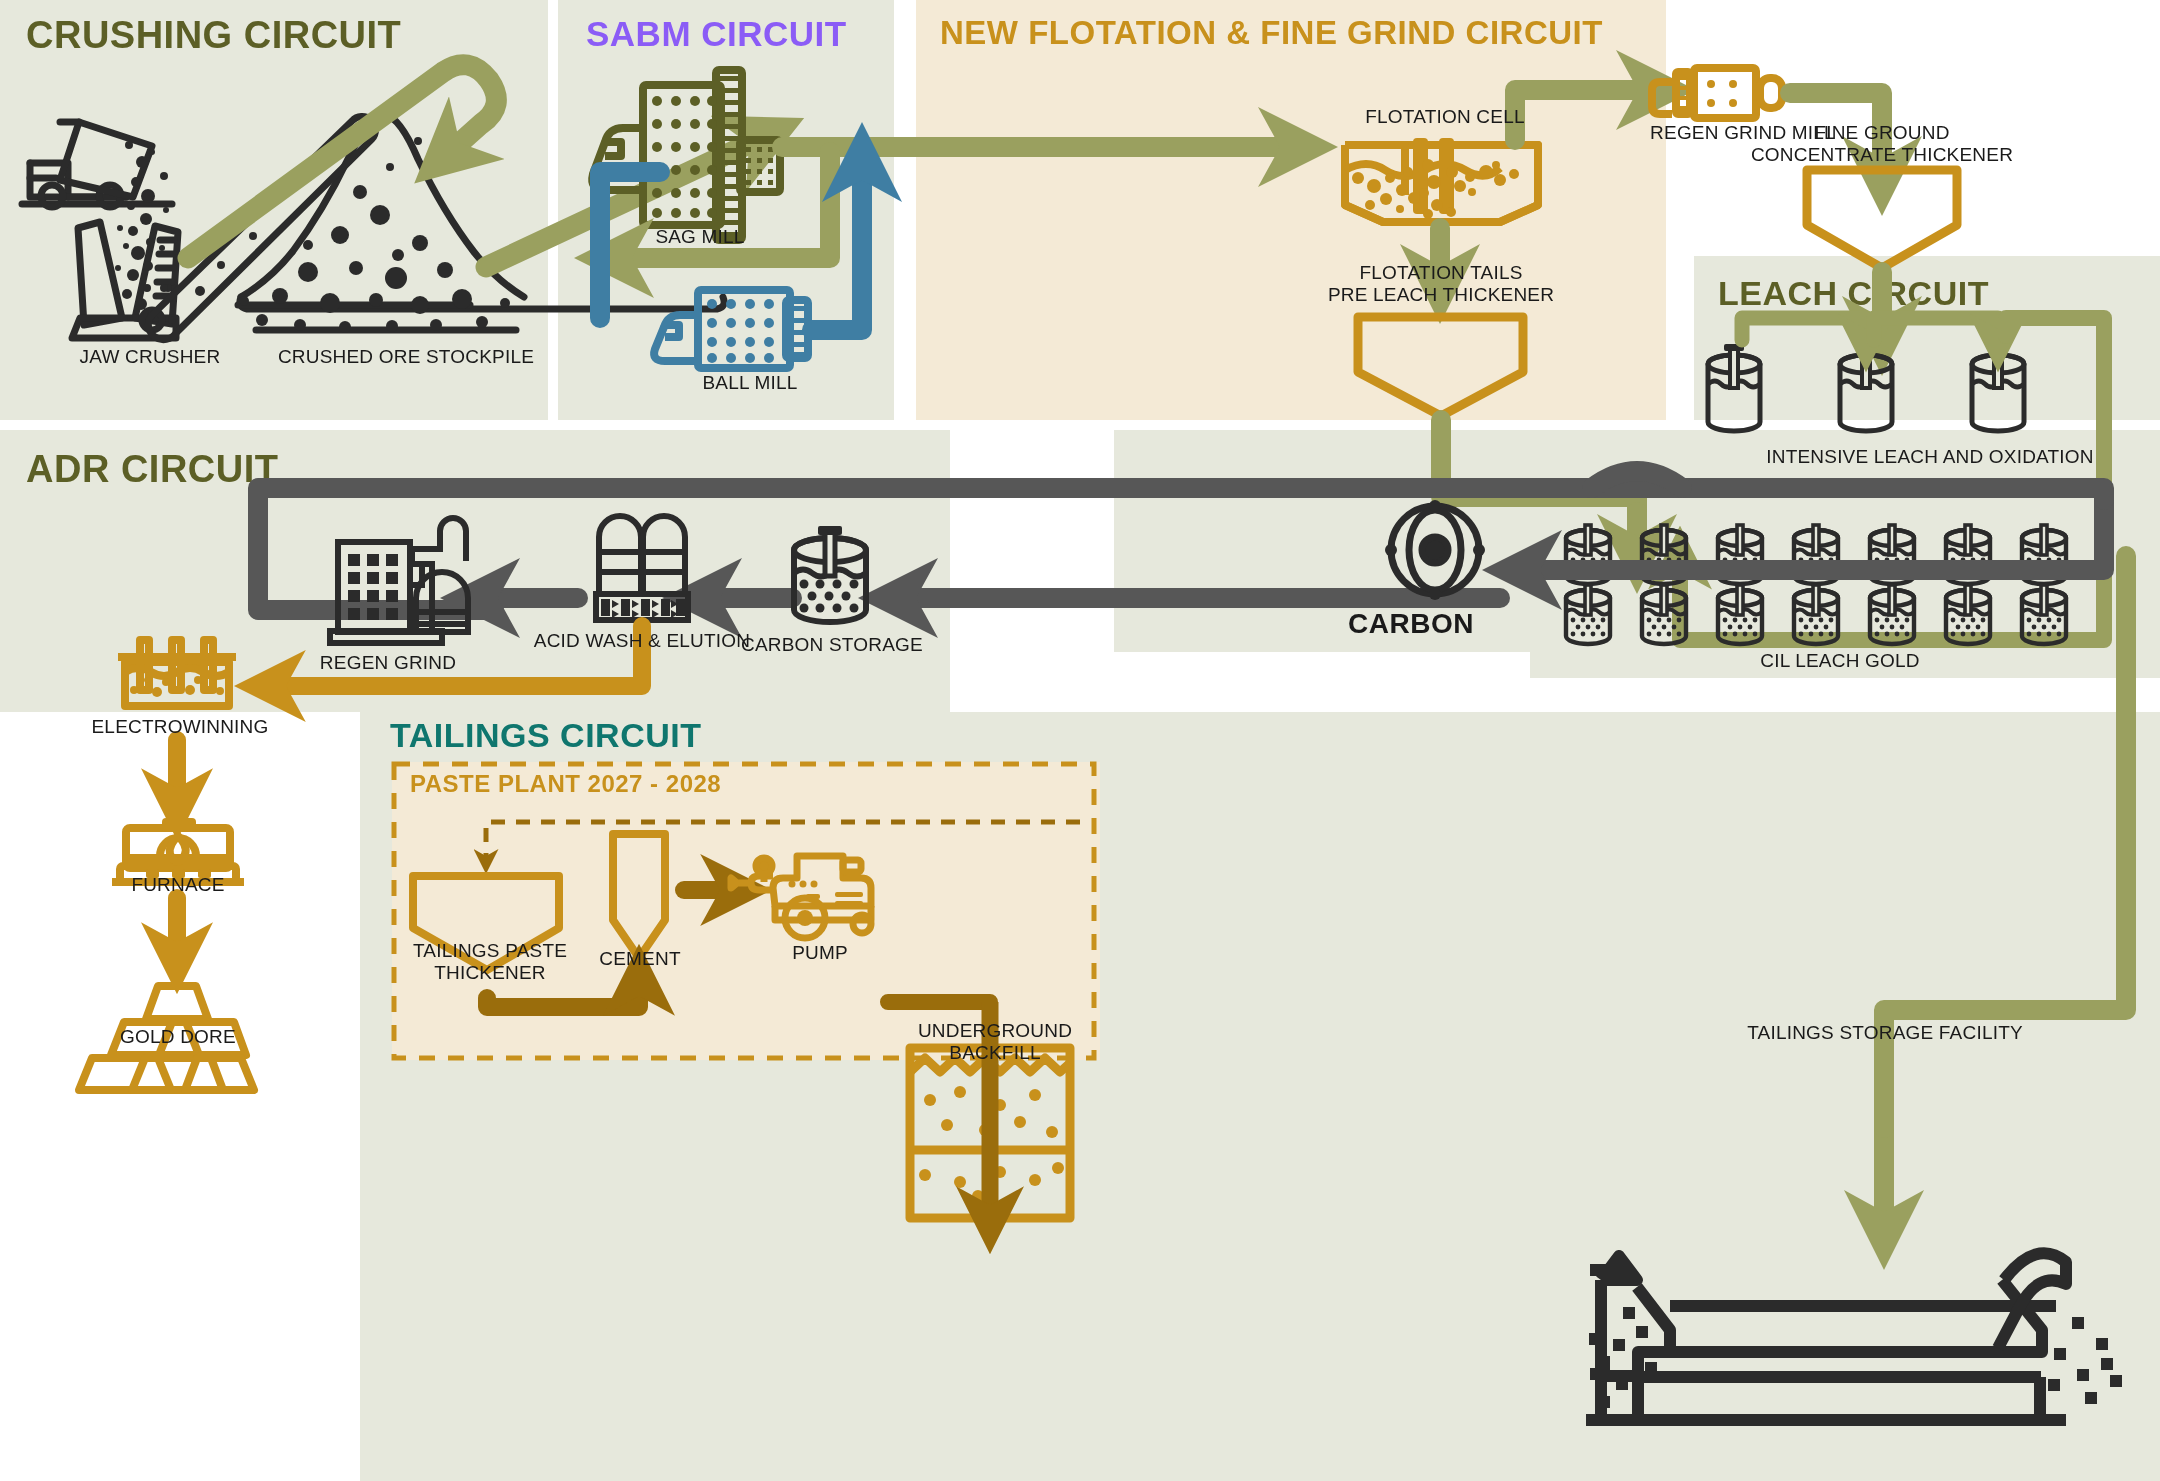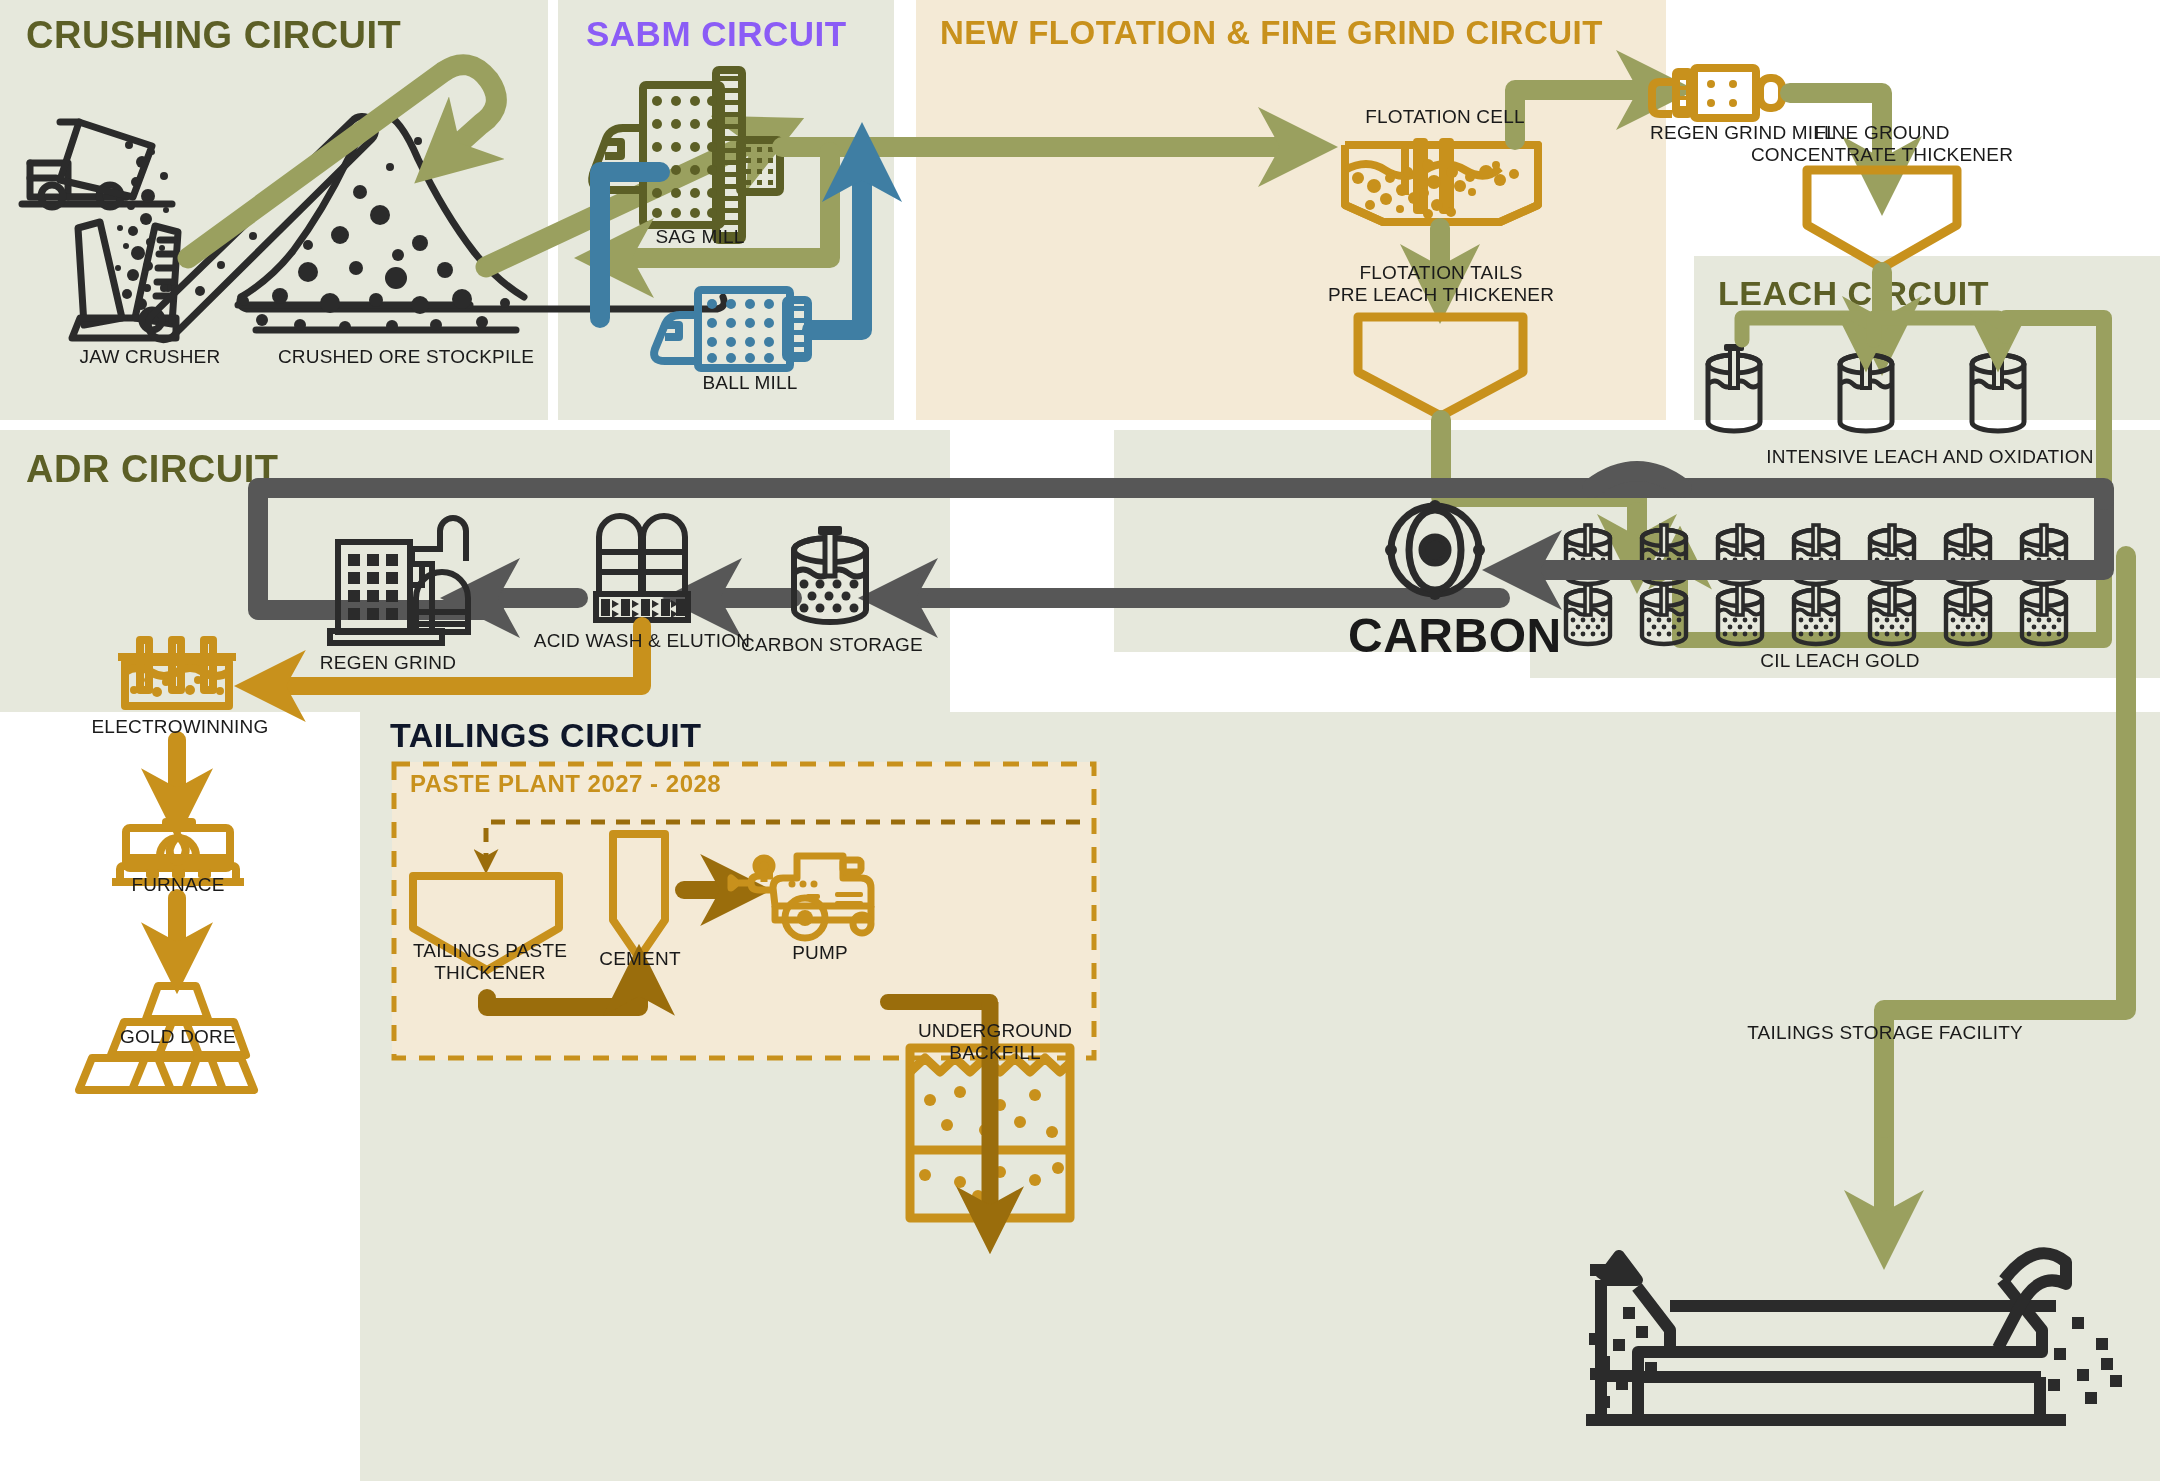--- a/index.html
+++ b/index.html
@@ -40,21 +40,21 @@
   <div class="panel" style="left:0;top:420px;width:2160px;height:10px;background:#ffffff;"></div>
   <div class="panel" style="left:1666px;top:236px;width:494px;height:20px;background:#ffffff;"></div>
   <div class="panel" style="left:0;top:712px;width:360px;height:769px;background:#ffffff;"></div>
   <div class="panel" style="left:950px;top:652px;width:164px;height:60px;background:#ffffff;"></div>
 
   <div class="ptitle" style="left:26px;top:14px;font-size:38px;color:#5c5f26;">CRUSHING CIRCUIT</div>
   <div class="ptitle" style="left:586px;top:14px;font-size:35px;color:#8b5cf6;">SABM CIRCUIT</div>
   <div class="ptitle" style="left:940px;top:14px;font-size:33px;color:#c8911c;">NEW FLOTATION &amp; FINE GRIND CIRCUIT</div>
   <div class="ptitle" style="left:1718px;top:274px;font-size:34px;color:#5c5f26;">LEACH CIRCUIT</div>
   <div class="ptitle" style="left:26px;top:448px;font-size:38px;color:#5c5f26;">ADR CIRCUIT</div>
-  <div class="ptitle" style="left:390px;top:716px;font-size:34px;color:#0f172a;">TAILINGS CIRCUIT</div>
+  <div class="ptitle" style="left:390px;top:716px;font-size:34px;color:#0f766e;">TAILINGS CIRCUIT</div>
   <div class="ptitle" style="left:410px;top:770px;font-size:24px;color:#c8911c;">PASTE PLANT 2027 - 2028</div>
 
   <div class="svgwrap">
   <svg width="2160" height="1481" viewBox="0 0 2160 1481" xmlns="http://www.w3.org/2000/svg">
     <defs>
       <marker id="mOlive" markerWidth="4" markerHeight="4" refX="2.1" refY="2" orient="auto">
         <path d="M0,0 L4,2 L0,4 L1.1,2 Z" fill="#9aa05f"></path>
       </marker>
       <marker id="mGold" markerWidth="4" markerHeight="4" refX="2.1" refY="2" orient="auto">
         <path d="M0,0 L4,2 L0,4 L1.1,2 Z" fill="#c8911c"></path>
@@ -607,21 +607,21 @@
   <div class="lbl" style="left:610px;top:226px;width:180px;">SAG MILL</div>
   <div class="lbl" style="left:650px;top:372px;width:200px;">BALL MILL</div>
   <div class="lbl" style="left:1330px;top:106px;width:230px;">FLOTATION CELL</div>
   <div class="lbl" style="left:1625px;top:122px;width:235px;">REGEN GRIND MILL</div>
   <div class="lbl" style="left:1742px;top:122px;width:280px;">FINE GROUND
 CONCENTRATE THICKENER</div>
   <div class="lbl" style="left:1300px;top:262px;width:282px;">FLOTATION TAILS
 PRE LEACH THICKENER</div>
   <div class="lbl" style="left:1700px;top:446px;width:460px;">INTENSIVE LEACH AND OXIDATION</div>
   <div class="lbl" style="left:1640px;top:650px;width:400px;">CIL LEACH GOLD</div>
-  <div class="ptitle" style="left:1348px;top:608px;font-size:48px;color:#1a1a1a;">CARBON</div>
+  <div class="ptitle" style="left:1348px;top:608px;font-size:28px;color:#1a1a1a;">CARBON</div>
   <div class="lbl" style="left:722px;top:634px;width:220px;">CARBON STORAGE</div>
   <div class="lbl" style="left:532px;top:630px;width:220px;">ACID WASH &amp; ELUTION</div>
   <div class="lbl" style="left:288px;top:652px;width:200px;">REGEN GRIND</div>
   <div class="lbl" style="left:82px;top:716px;width:196px;">ELECTROWINNING</div>
   <div class="lbl" style="left:98px;top:874px;width:160px;">FURNACE</div>
   <div class="lbl" style="left:98px;top:1026px;width:160px;">GOLD DORE</div>
   <div class="lbl" style="left:390px;top:940px;width:200px;">TAILINGS PASTE
 THICKENER</div>
   <div class="lbl" style="left:570px;top:948px;width:140px;">CEMENT</div>
   <div class="lbl" style="left:760px;top:942px;width:120px;">PUMP</div>

